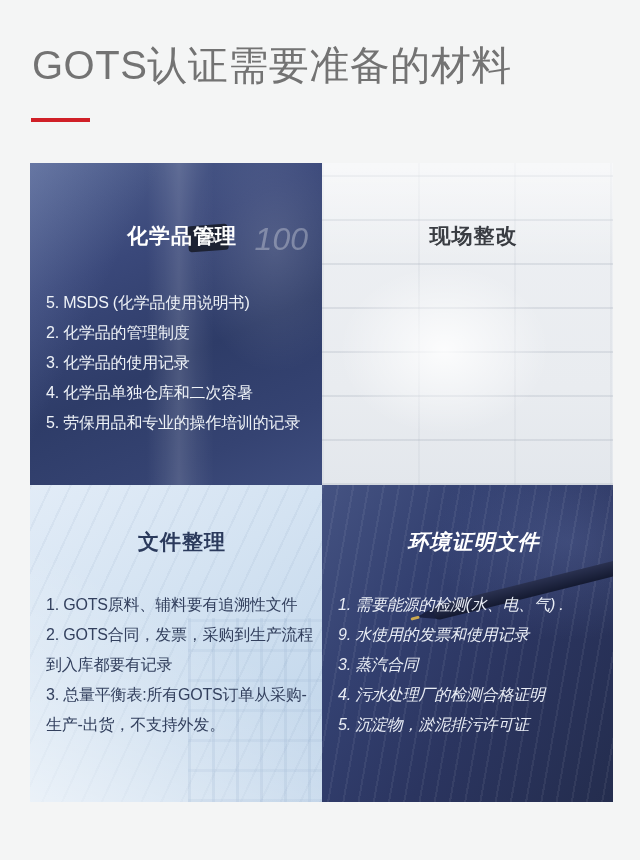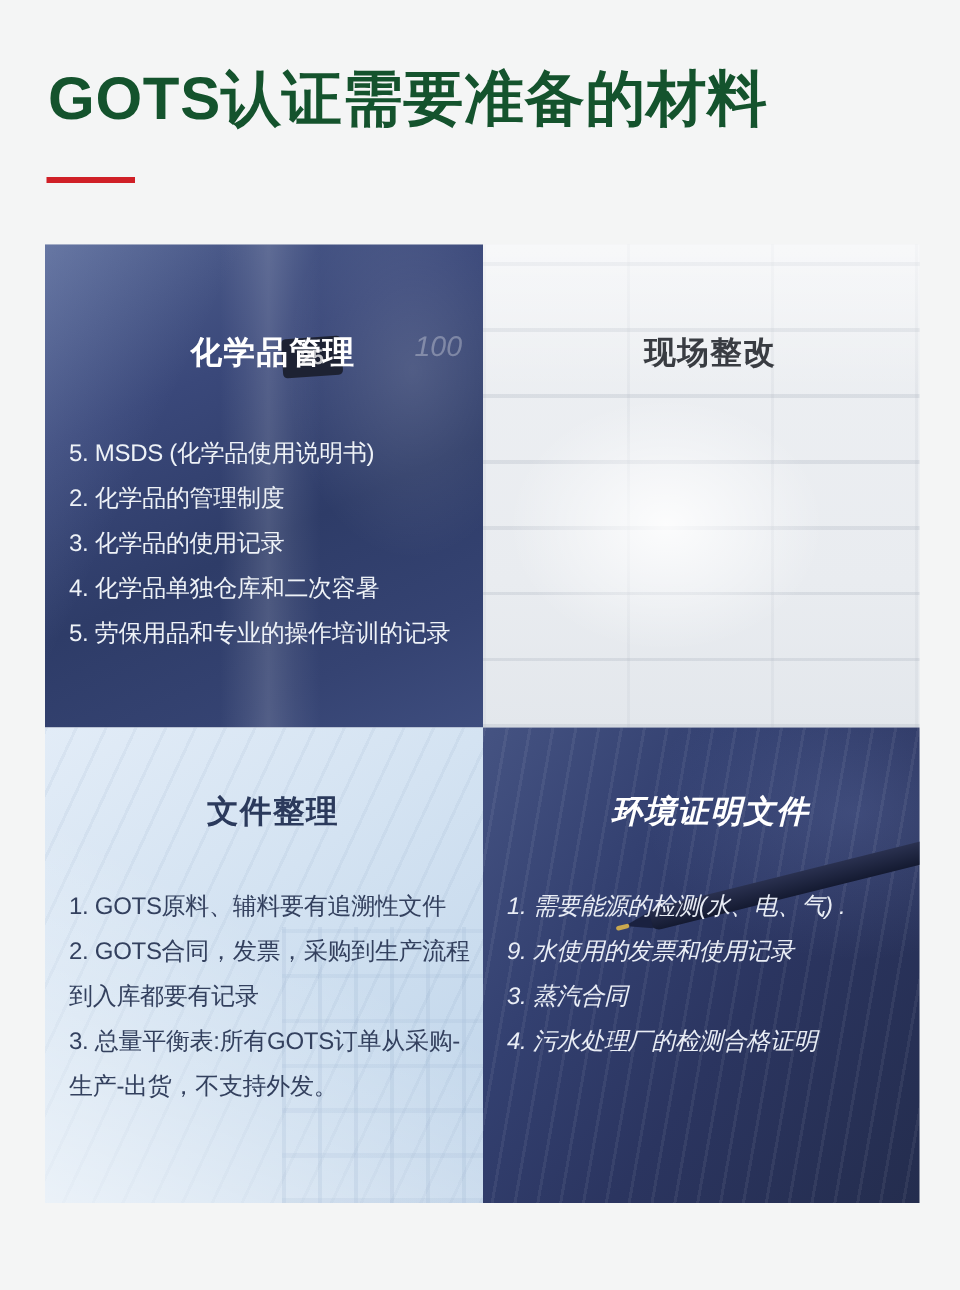--- a/index.html
+++ b/index.html
@@ -3,21 +3,21 @@
 <meta charset="utf-8">
 <style>
   html,body{margin:0;padding:0;}
   body{
     width:640px;height:860px;position:relative;overflow:hidden;
     background:#f4f5f5;
     font-family:"Liberation Sans","DejaVu Sans",sans-serif;
   }
   .page-title{
     position:absolute;left:32px;top:38px;margin:0;
-    font-size:40px;font-weight:700;color:#14532d;letter-spacing:.5px;
+    font-size:40px;font-weight:400;color:#737373;letter-spacing:.5px;
   }
   .accent-bar{
     position:absolute;left:31px;top:118px;width:59px;height:4px;
     background:#d02027;
   }
   .grid{
     position:absolute;left:30px;top:163px;width:583px;height:639px;
     display:grid;grid-template-columns:292px 291px;grid-template-rows:322px 317px;
   }
   .panel{
@@ -48,21 +48,21 @@
   }
   .panel--chem h2{color:#ffffff;}
   .flask-badge{
     position:absolute;z-index:1;left:158px;top:62px;width:40px;height:26px;
     background:#1d2233;border-radius:3px;transform:rotate(-4deg);
     color:rgba(255,255,255,.75);font-size:14px;font-weight:700;
     text-align:center;line-height:26px;
   }
   .cylinder-mark{
     position:absolute;z-index:1;right:14px;top:58px;
-    color:rgba(255,255,255,.30);font-size:19px;font-style:italic;
+    color:rgba(255,255,255,.30);font-size:32px;font-style:italic;
   }
 
   
   .panel--site{
     color:#42454c;
     background:
       linear-gradient(180deg,rgba(255,255,255,.55) 0%,rgba(255,255,255,0) 30%),
       radial-gradient(ellipse 150px 120px at 42% 58%,rgba(255,255,255,.85),transparent 70%),
       repeating-linear-gradient(0deg,rgba(169,177,189,.28) 0px,rgba(169,177,189,.28) 2px,transparent 2px,transparent 44px),
       repeating-linear-gradient(90deg,rgba(169,177,189,.13) 0px,rgba(169,177,189,.13) 2px,transparent 2px,transparent 96px),
@@ -150,16 +150,17 @@
     <div class="pen">
       <div class="pen-nib"></div>
       <div class="pen-tip"></div>
     </div>
     <h2>环境证明文件</h2>
     <ul class="panel-list">
         <li>1. 需要能源的检测(水、电、气) .</li>
         <li>9. 水使用的发票和使用记录</li>
         <li>3. 蒸汽合同</li>
         <li>4. 污水处理厂的检测合格证明</li>
+        <li>5. 沉淀物，淤泥排污许可证</li>
       </ul>
   </section>
 
 </div>
 
 </body></html>

